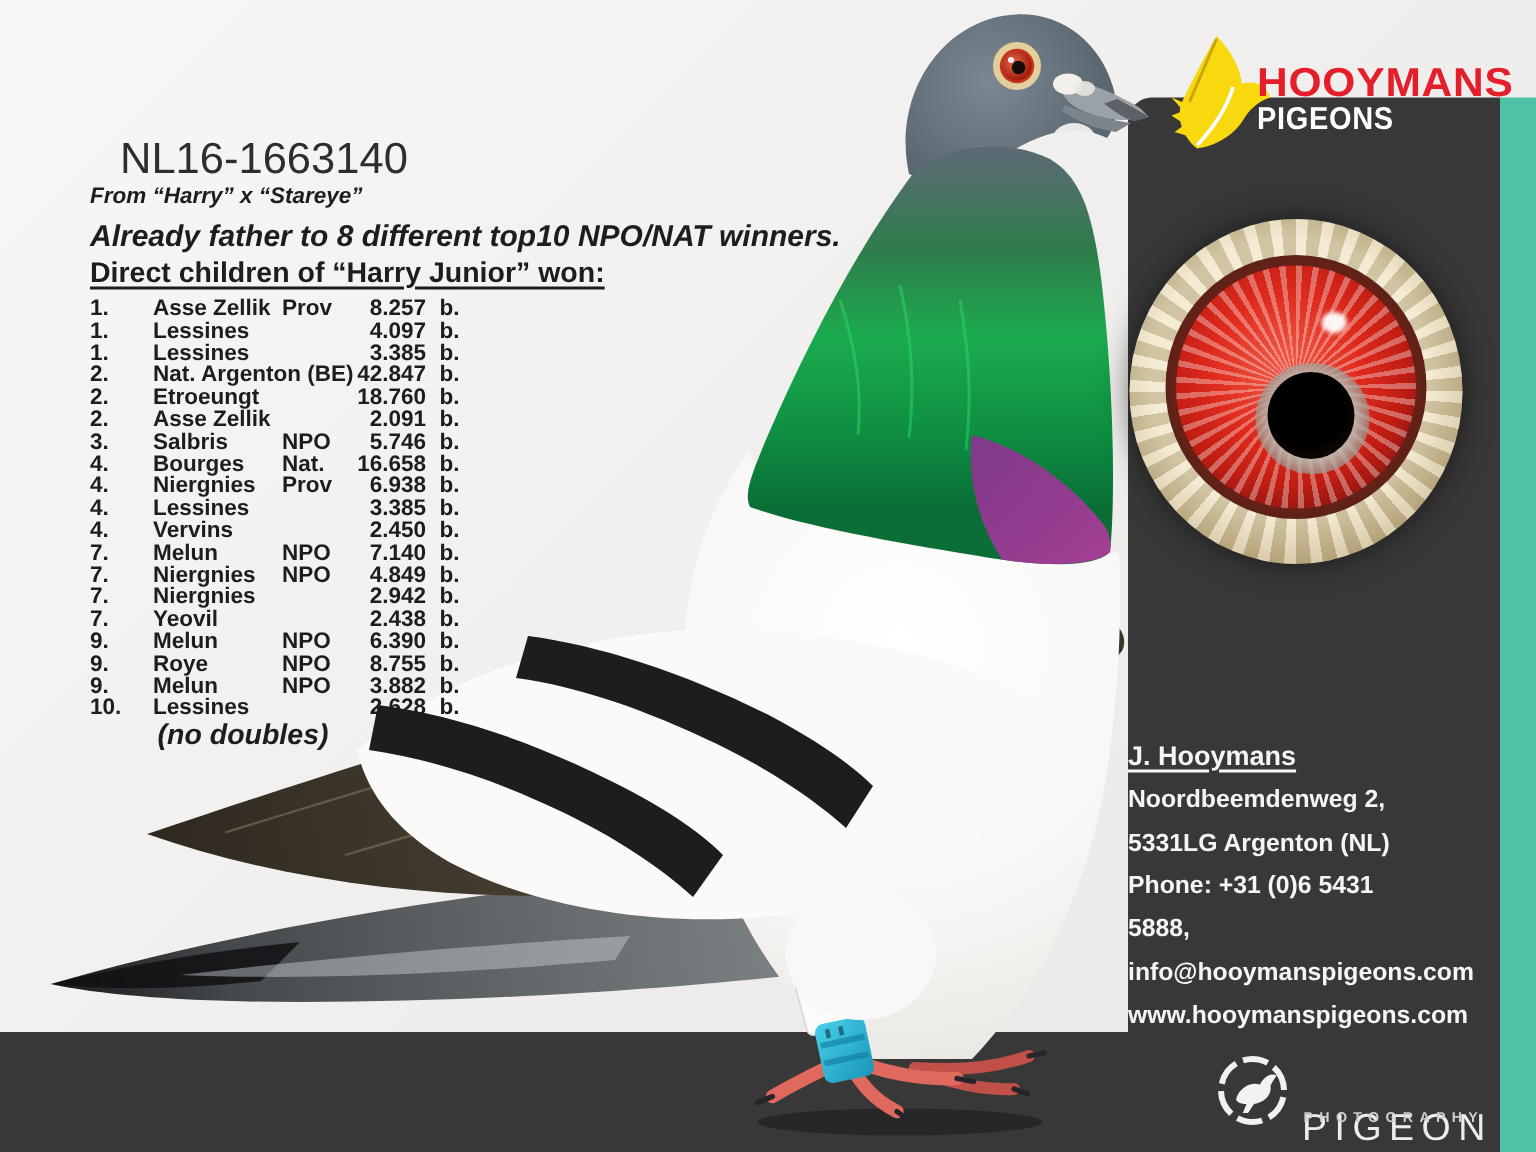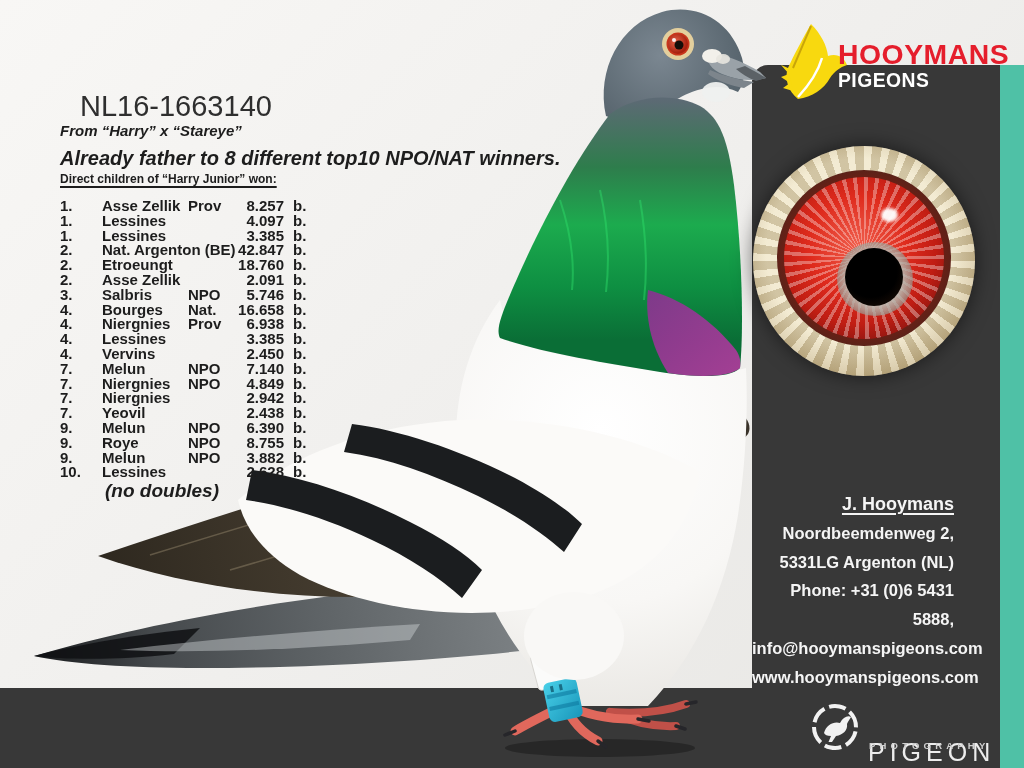--- a/index.html
+++ b/index.html
@@ -9,21 +9,21 @@
   
   .bottom-strip{position:absolute;left:0;top:688px;width:752px;height:80px;background:#383838;}
   .panel{position:absolute;left:752px;top:65px;width:248px;height:703px;background:#383838;border-radius:16px 0 0 0;}
   .teal{position:absolute;left:1000px;top:65px;width:24px;height:703px;background:#4fc1a6;}
 
   
   .title{position:absolute;left:60px;top:44px;font-size:38px;font-weight:700;color:#1d1d1d;letter-spacing:-.5px;}
   .ring{position:absolute;left:60px;top:90px;font-size:29px;font-weight:400;color:#2e2e2e;margin-left:20px;}
   .parents{position:absolute;left:60px;top:122px;font-size:15px;font-weight:700;font-style:italic;color:#1d1d1d;text-align:center;}
   .intro{position:absolute;left:60px;top:147px;font-size:20px;font-weight:700;font-style:italic;color:#1d1d1d;}
-  .res-head{position:absolute;left:60px;top:172px;font-size:12px;font-weight:700;color:#1d1d1d;
+  .res-head{position:absolute;left:60px;top:172px;font-size:19px;font-weight:700;color:#1d1d1d;
             text-decoration:underline;text-decoration-thickness:2px;text-underline-offset:3px;}
   .results{position:absolute;left:60px;top:199px;font-size:15px;font-weight:700;color:#1d1d1d;}
   .rrow{display:grid;grid-template-columns:42px 86px 44px 52px 20px;height:14.8px;line-height:14.9px;white-space:nowrap;}
   .rrow .c-birds{text-align:right;}
   .rrow .c-suffix{margin-left:9px;}
   .footnote{position:absolute;left:105px;top:480px;font-size:19px;font-weight:700;font-style:italic;color:#1d1d1d;}
 
   
   .brand-bird{position:absolute;left:781px;top:20px;width:66px;height:84px;}
   .brand-hooymans{position:absolute;left:838px;top:40px;font-size:27px;font-weight:700;color:#e51e2c;
@@ -45,21 +45,21 @@
   .eye .iris-tex{position:absolute;left:31px;top:31px;width:160px;height:162px;border-radius:50%;opacity:.45;
        background:repeating-conic-gradient(rgba(255,255,255,.75) 0deg 3deg,transparent 3deg 8deg);}
   .eye .inner-ring{position:absolute;left:84px;top:96px;width:76px;height:74px;border-radius:50%;
        background:radial-gradient(circle,#c9cfc6 40%,rgba(138,148,140,.6) 75%,rgba(138,148,140,0) 100%);}
   .eye .pupil{position:absolute;left:92px;top:102px;width:58px;height:58px;border-radius:50%;
        background:radial-gradient(circle at 45% 40%,#000 55%,#231208 100%);}
   .eye .glint{position:absolute;left:128px;top:62px;width:17px;height:14px;border-radius:50%;
        background:#fff;opacity:.95;filter:blur(1.5px);}
 
   
-  .contact{position:absolute;left:752px;top:490px;width:202px;text-align:right;color:#f5f5f5;
+  .contact{position:absolute;left:752px;top:490px;width:202px;text-align:left;color:#f5f5f5;
            font-size:16.5px;font-weight:700;line-height:28.8px;}
   .contact .name{font-size:18px;text-decoration:underline;text-decoration-thickness:1.5px;text-underline-offset:3px;}
 
   
   .credit-logo{position:absolute;left:810px;top:702px;width:50px;height:50px;}
   .credit-name{position:absolute;left:868px;top:710px;font-size:25px;font-weight:400;letter-spacing:5px;color:#ededed;margin-top:28px;}
   .credit-sub{position:absolute;left:869px;top:740px;font-size:9.5px;font-weight:700;letter-spacing:4.2px;color:#cfcfcf;}
 
   .pigeon{position:absolute;left:0;top:0;pointer-events:none;}
 </style>

